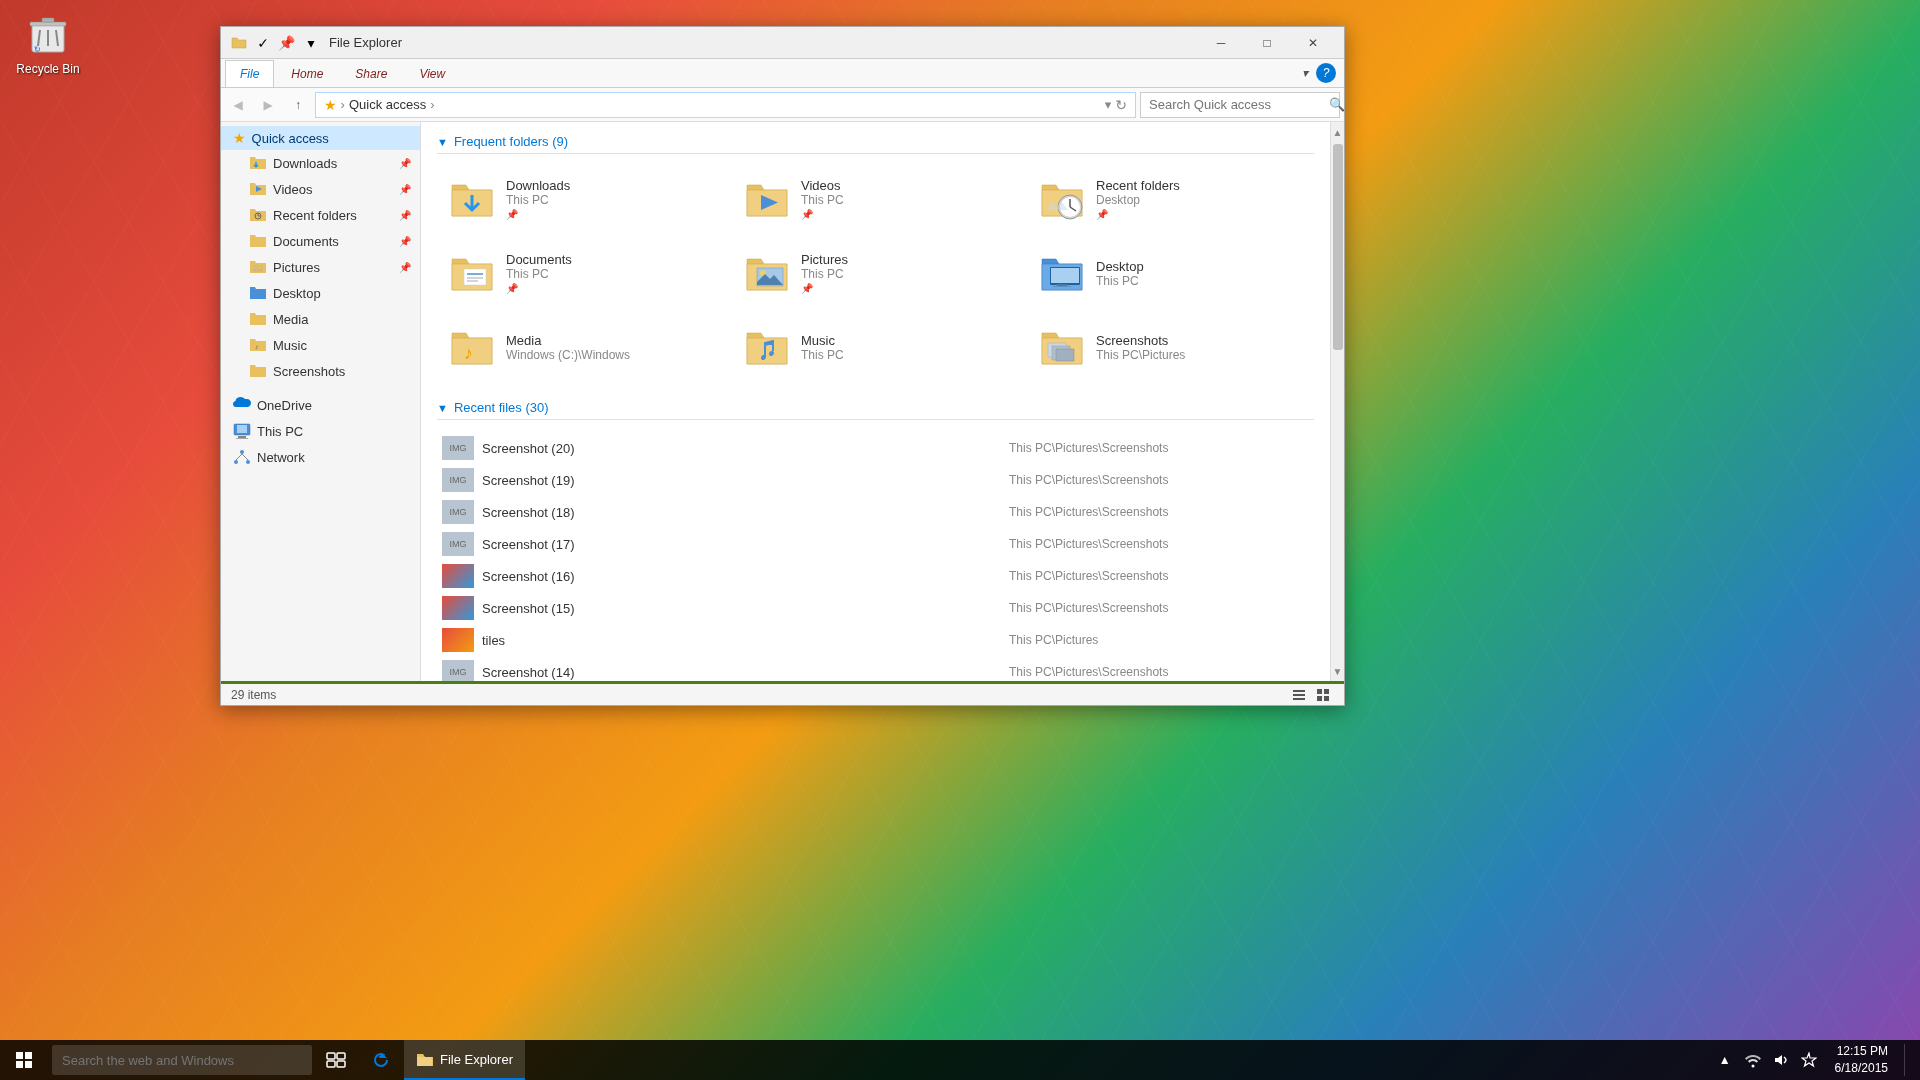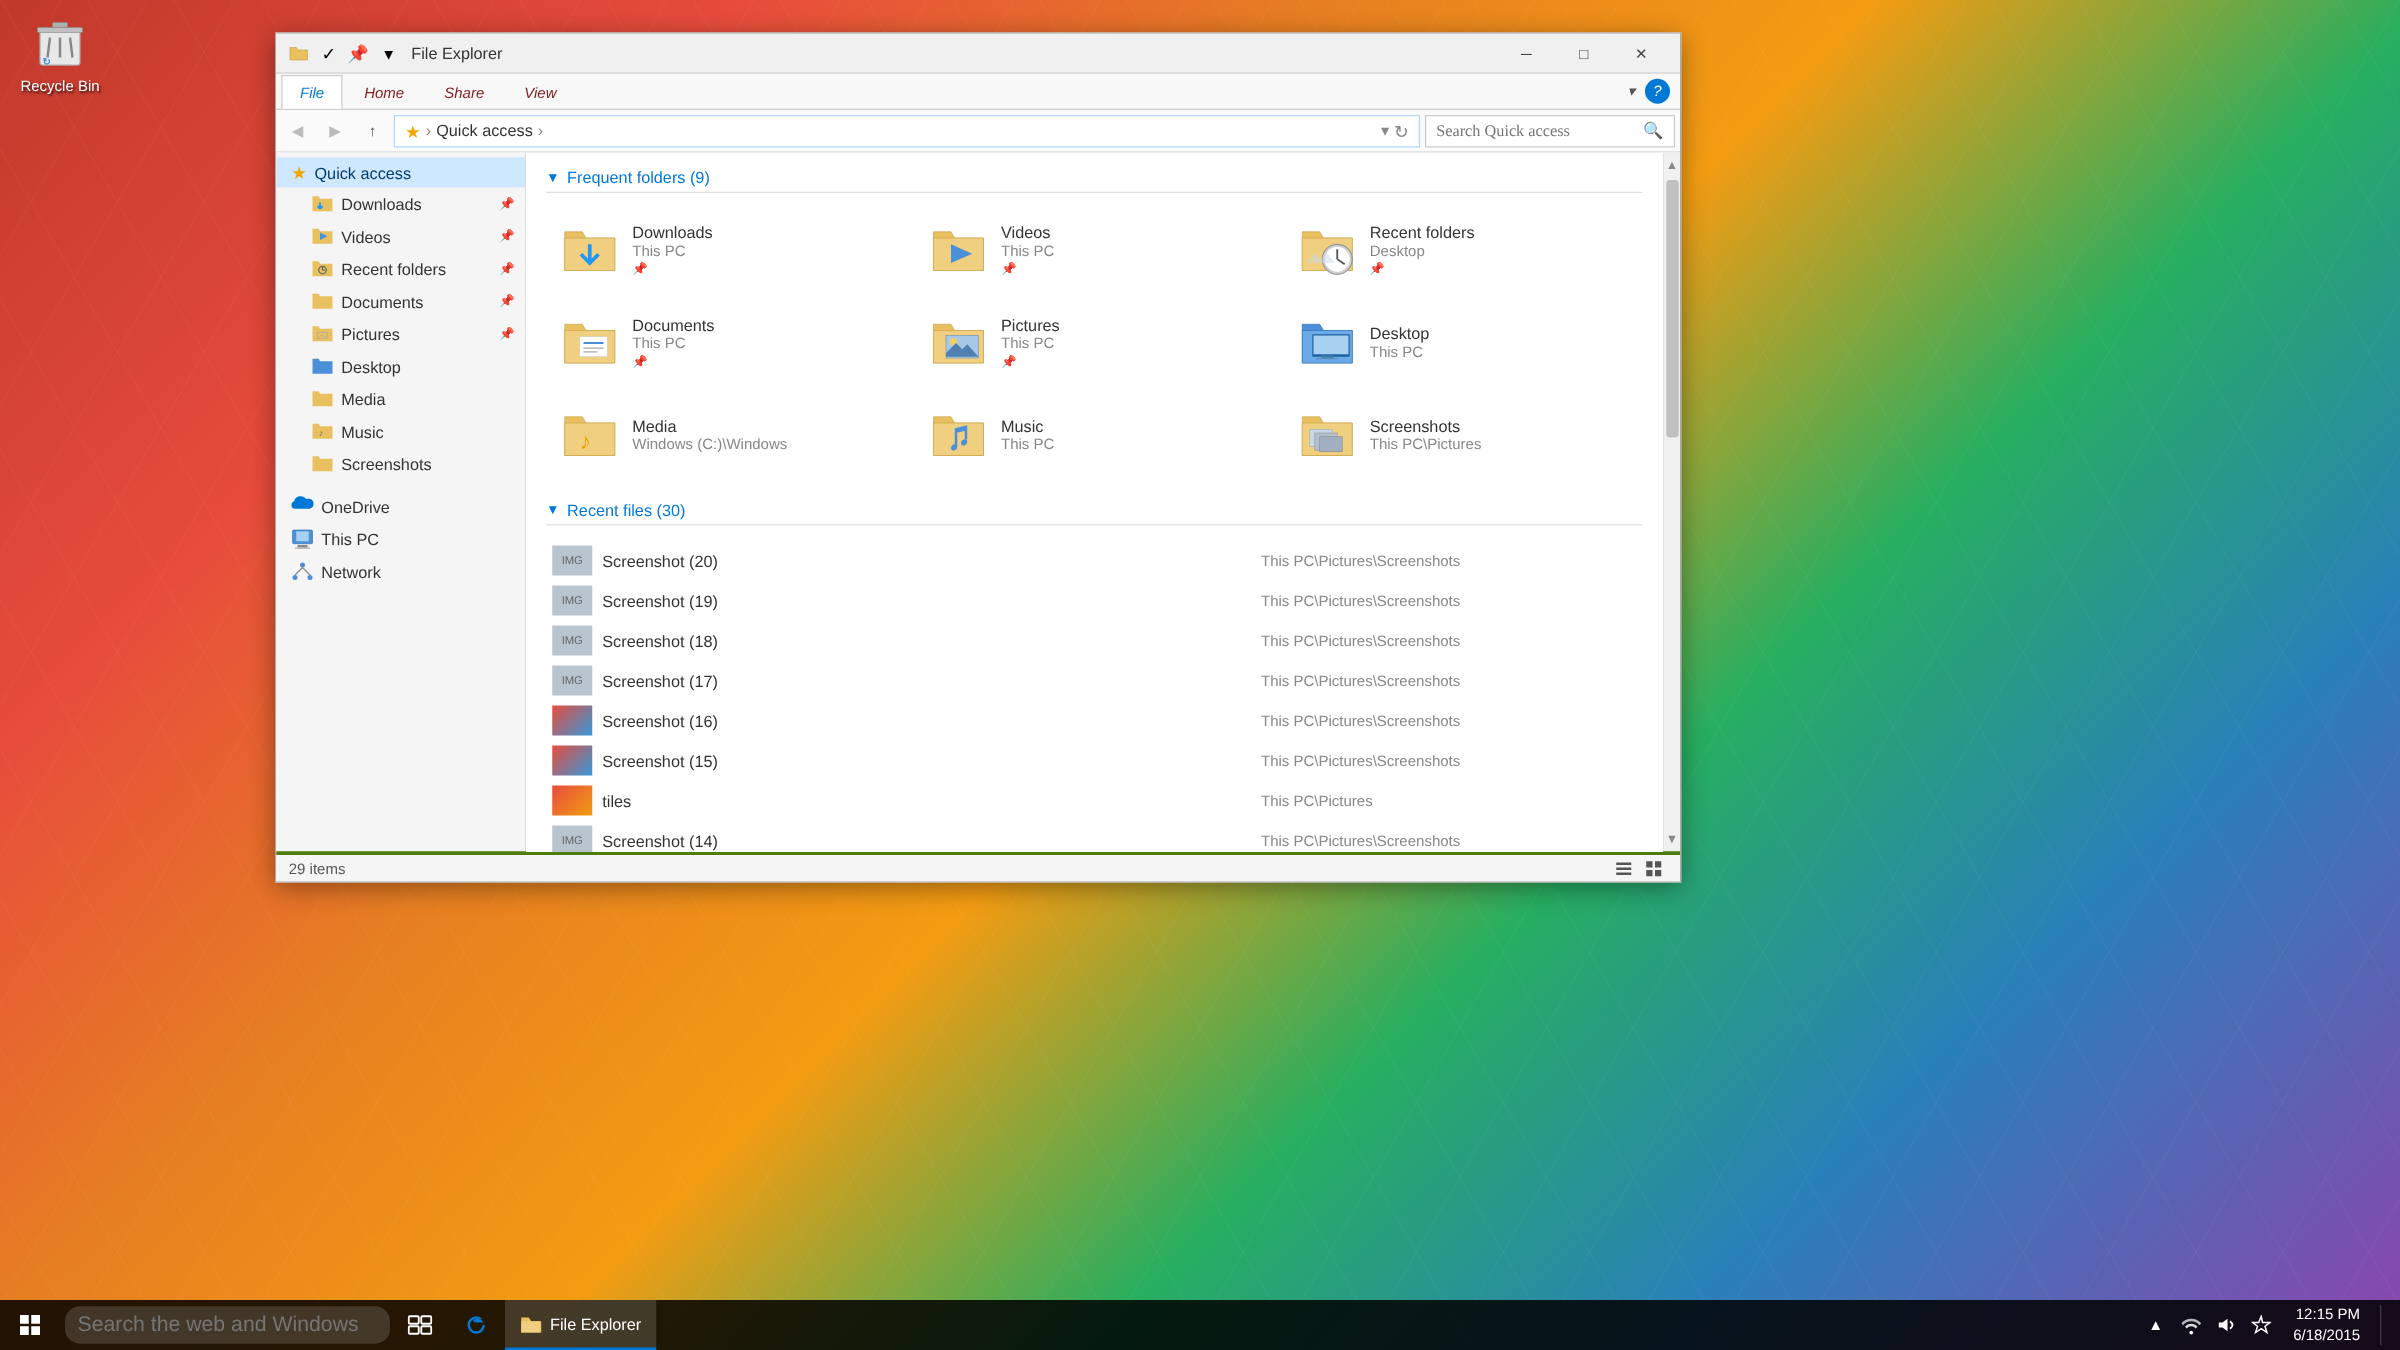--- a/index.html
+++ b/index.html
@@ -91,24 +91,24 @@
       align-items: center;
       justify-content: center;
       cursor: pointer;
       color: white;
     }
     #search-bar {
       height: 30px;
       width: 260px;
       background: rgba(255,255,255,0.15);
       border: none;
-      border-radius: 12px;
+      border-radius: 2px;
       color: rgba(255,255,255,0.7);
       padding: 0 10px;
-      font-size: 17px;
+      font-size: 13px;
       font-family: 'Segoe UI', sans-serif;
       margin-left: 4px;
     }
     #task-view-btn {
       width: 40px;
       height: 40px;
       display: flex;
       align-items: center;
       justify-content: center;
       color: white;
@@ -296,21 +296,21 @@
       align-items: center;
       padding: 0 8px;
       gap: 4px;
     }
     #search-input {
       border: none;
       outline: none;
       font-size: 13px;
       color: #ec4899;
       flex: 1;
-      font-family: Liberation Serif, serif;
+      font-family: Liberation Sans, sans-serif;
     }
 
     
     #main-area {
       display: flex;
       flex: 1;
       overflow: hidden;
     }
 
     

